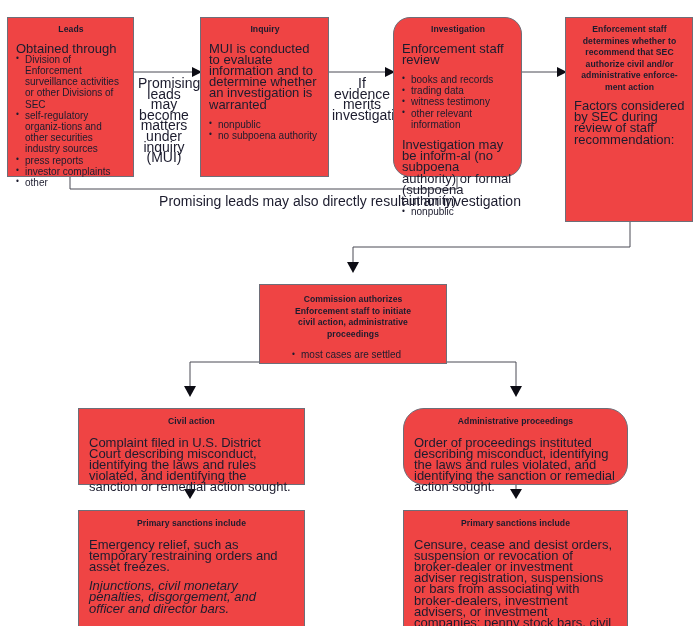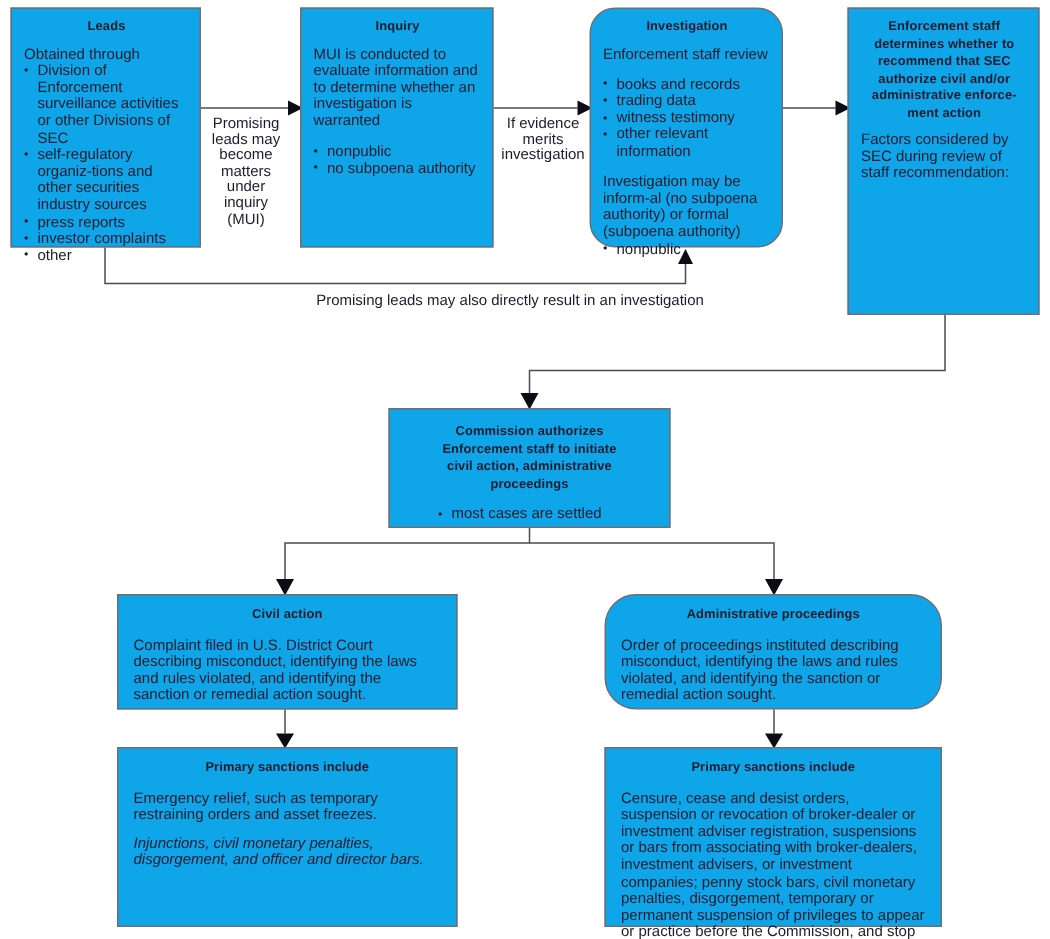--- a/index.html
+++ b/index.html
@@ -11,35 +11,36 @@
   #canvas{
     position:relative;
     width:700px;
     height:626px;
     overflow:hidden;
     background:#fff;
   }
   .box{
     position:absolute;
     border:1px solid #6e6e78;
-    background:#0ea5e9;
+    background:#ef4444;
     box-sizing:border-box;
     padding:5px 7px 5px 8px;
+    margin-top:12px;
   }
   .btitle{
     font-weight:bold;
     font-size:8.6px;
     text-align:center;
     line-height:11.5px;
     margin:1px 0 7px 0;
     letter-spacing:.01em;
   }
   .btitle.tall{margin-bottom:7px;}
   .btxt{
-    font-size:10px;
+    font-size:13px;
     line-height:11.2px;
     margin:0 0 0 0;
   }
   .btxt + .btxt{margin-top:8px;font-style:italic;}
   ul.bl{
     list-style:none;
     margin:0;
     padding:0;
   }
   ul.bl.gap{margin-top:9px;}
@@ -52,21 +53,21 @@
   ul.bl li:before{
     content:"\2022";
     position:absolute;
     left:0;
     top:-0.5px;
     font-size:8.4px;
     line-height:11.2px;
   }
   .conn-label{
     position:absolute;
-    font-size:10px;
+    font-size:14px;
     line-height:10.6px;
     text-align:center;
     color:#1c1c2e;
   }
   svg.wires{
     position:absolute;
     left:0;top:0;
     width:700px;height:626px;
     pointer-events:none;
   }

